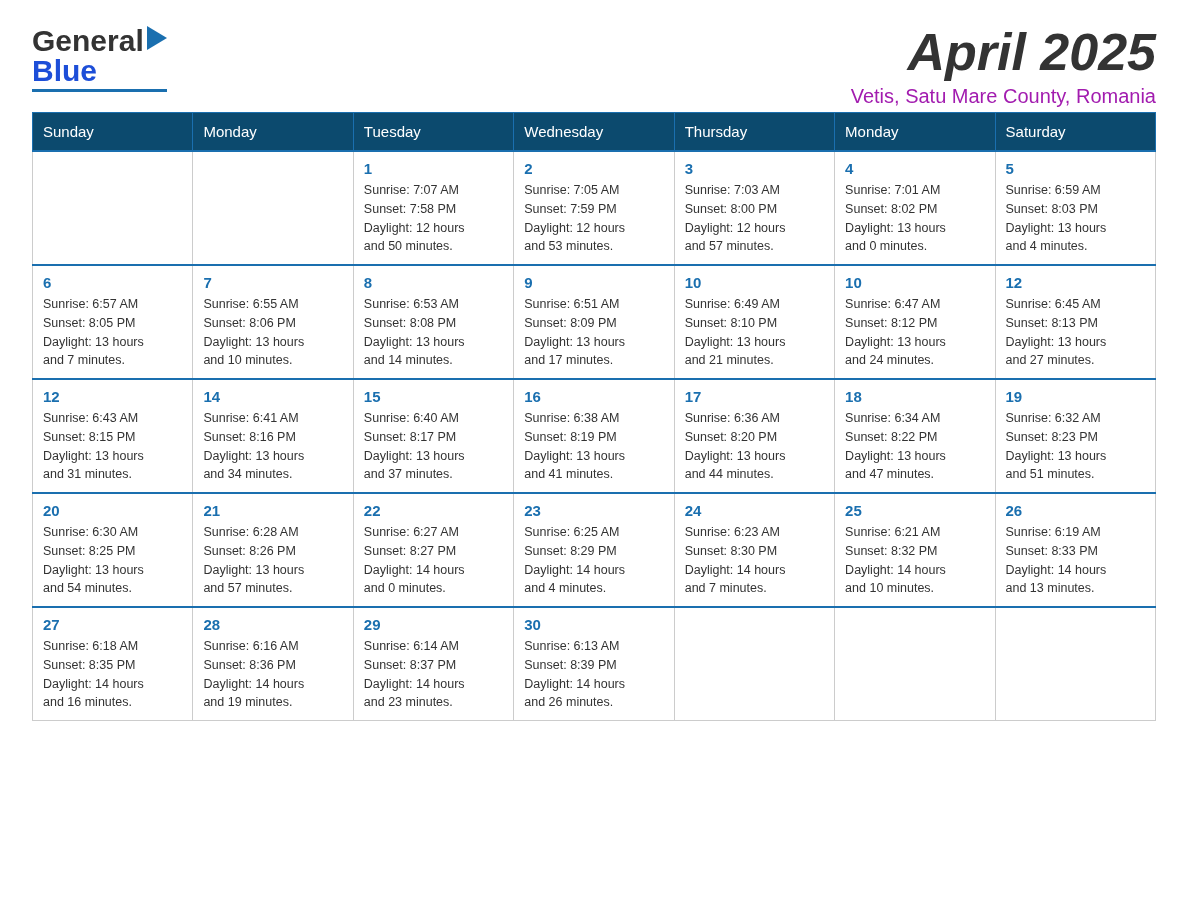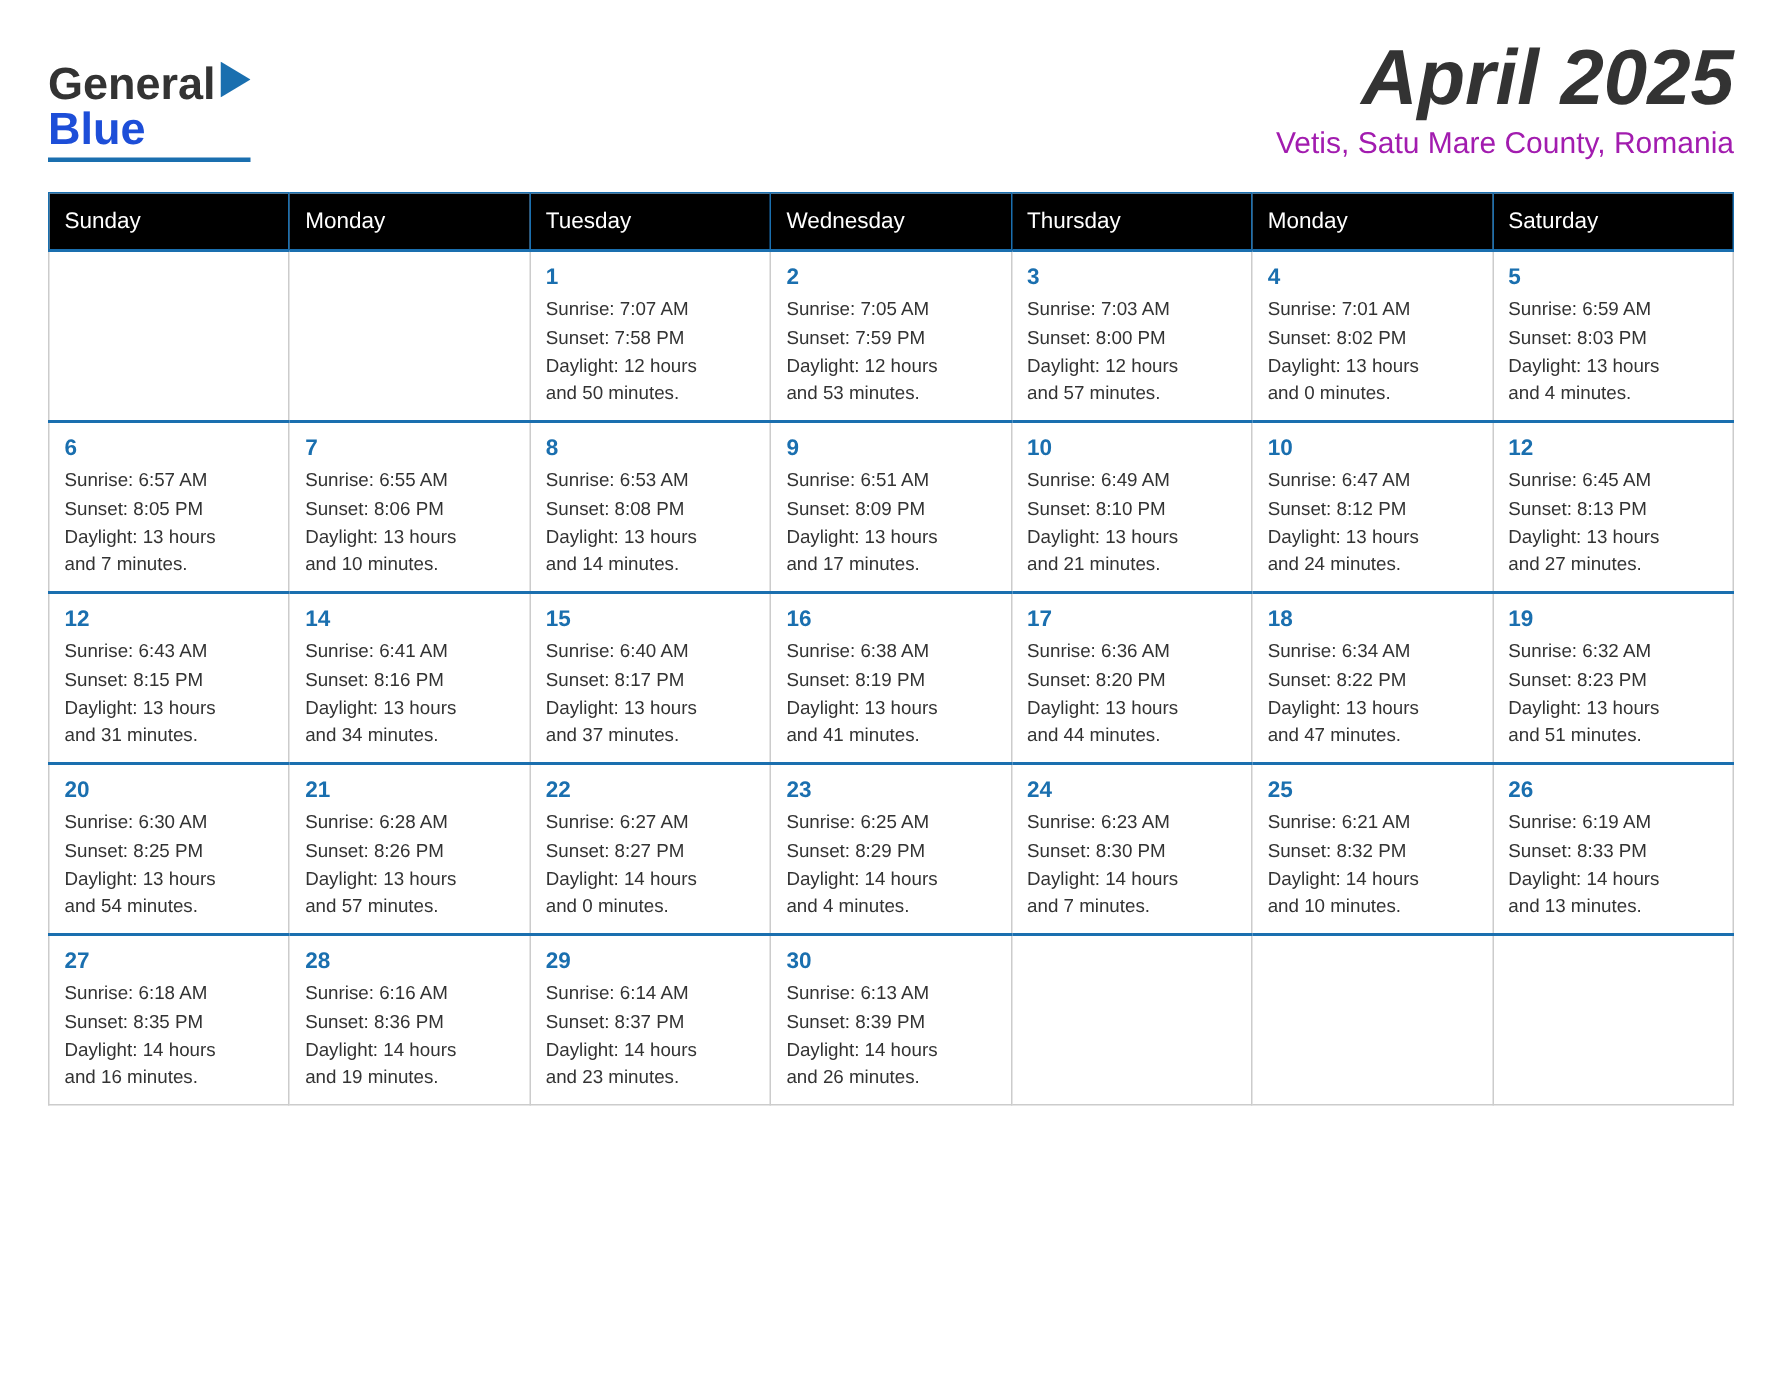--- a/index.html
+++ b/index.html
@@ -7,22 +7,22 @@
       font-family: Arial, sans-serif;
       background: #fff;
       color: #333;
       padding: 24px 32px;
       width: 1188px;
       min-height: 918px;
     }
     .header {
       display: flex;
       justify-content: space-between;
-      align-items: flex-end;
-      margin-bottom: 20px;
+      align-items: flex-start;
+      margin-bottom: 4px;
     }
     .title-area {
       text-align: right;
     }
     .month-title {
       font-size: 52px;
       font-weight: bold;
       color: #333;
       line-height: 1.1;
       font-style: italic;
@@ -31,21 +31,21 @@
       font-size: 20px;
       color: #a21caf;
       margin-top: 4px;
     }
     .calendar-table {
       width: 100%;
       border-collapse: collapse;
       border: 1px solid #aaa;
     }
     .calendar-table th {
-      background-color: #000000;
+      background-color: #0c4a6e;
       color: #fff;
       padding: 10px 10px;
       text-align: left;
       font-size: 15px;
       font-weight: normal;
       border: 1px solid #1a6faf;
     }
     .calendar-table td {
       vertical-align: top;
       padding: 8px 10px;

